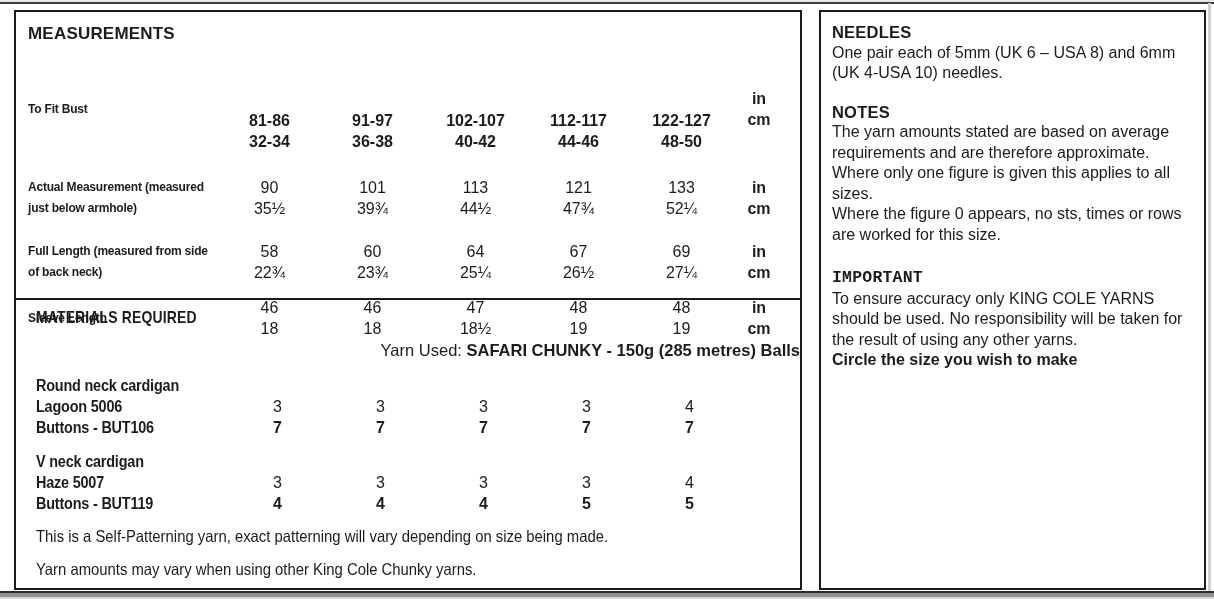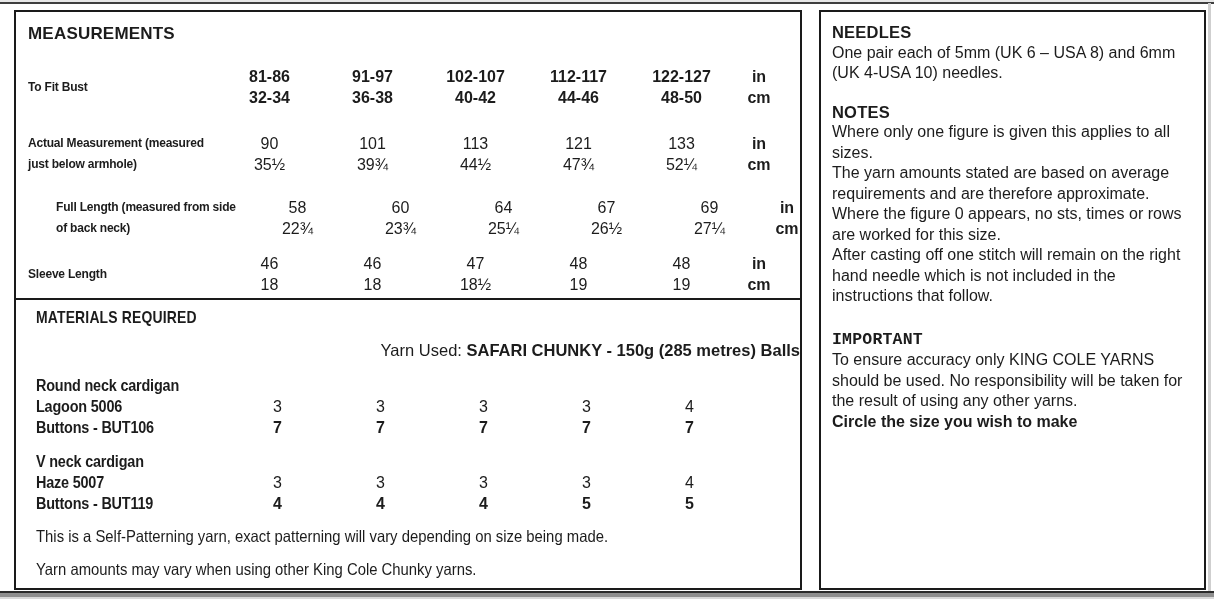--- a/index.html
+++ b/index.html
@@ -19,25 +19,25 @@
   .sec-title { font-size:17px; font-weight:bold; line-height:20px; letter-spacing:0.2px; }
 
   
   .measure-sec { height:288px; border-bottom:2px solid #1a1a1a; padding:12px 0 0 12px; }
   .mrows { margin-top:22px; }
   .mrow { display:grid; grid-template-columns:190px 103px 103px 103px 103px 103px 52px;
           align-items:center; }
   .mrow + .mrow.g1 { margin-top:14px; }
   .mrow + .mrow.g2 { margin-top:12px; }
   .mrow + .mrow.g3 { margin-top:14px; }
-  .r1 { min-height:42px; } .r2 { min-height:63px; } .r3 { min-height:42px;margin-left:28px; } .r4 { min-height:42px; }
+  .r1 { min-height:42px; } .r2 { min-height:63px; } .r3 { min-height:42px; } .r4 { min-height:42px; }
   .mlabel { font-weight:bold; font-size:12px; line-height:21px; letter-spacing:-0.2px; }
   .mcell { text-align:center; font-size:16px; line-height:21px; }
   .mcell div { white-space:nowrap; }
-  .bold-vals .mcell { font-weight:bold; }
+  .bold-vals .mcell { font-weight:bold;margin-top:44px; }
   .unit-cell { text-align:center; font-size:16px; line-height:21px; font-weight:bold; }
 
   
   .material-sec { padding:8px 0 0 20px; font-size:16px; line-height:21px; }
   .cond { transform:scaleX(0.82); transform-origin:0 50%; white-space:nowrap; }
   .cond2 { transform:scaleX(0.90); transform-origin:0 50%; white-space:nowrap; }
   .yarn-used { margin-top:12px; font-size:16.5px;text-align:right; }
   .yarn-used .b { font-weight:bold; }
   .ggrid { display:grid; grid-template-columns:190px 103px 103px 103px 103px 103px 52px; align-items:center; }
   .ggrid .glabel { font-weight:bold; letter-spacing:-0.2px; }
@@ -234,23 +234,22 @@
     <div class="note-line cond2 mt12">Yarn amounts may vary when using other King Cole Chunky yarns.</div>
   </section>
 
 </div>
 
 <div class="panel right-panel">
   <div class="rp-title">NEEDLES</div>
   <div>One pair each of 5mm (UK 6 – USA 8) and 6mm (UK 4-USA 10) needles.</div>
 
   <div class="rp-title rp-gap1">NOTES</div>
+  <div>The yarn amounts stated are based on average requirements and are therefore approximate.</div>
   <div>Where only one figure is given this applies to all sizes.</div>
-  <div>The yarn amounts stated are based on average requirements and are therefore approximate.</div>
   <div>Where the figure 0 appears, no sts, times or rows are worked for this size.</div>
-  <div>After casting off one stitch will remain on the right hand needle which is not included in the instructions that follow.</div>
 
   <div class="rp-title rp-gap2">IMPORTANT</div>
   <div>To ensure accuracy only KING COLE YARNS should be used. No responsibility will be taken for the result of using any other yarns.</div>
   <div class="imp-bold">Circle the size you wish to make</div>
 </div>
 
 <div class="scan-bottom-band"></div>
 
 </body></html>

